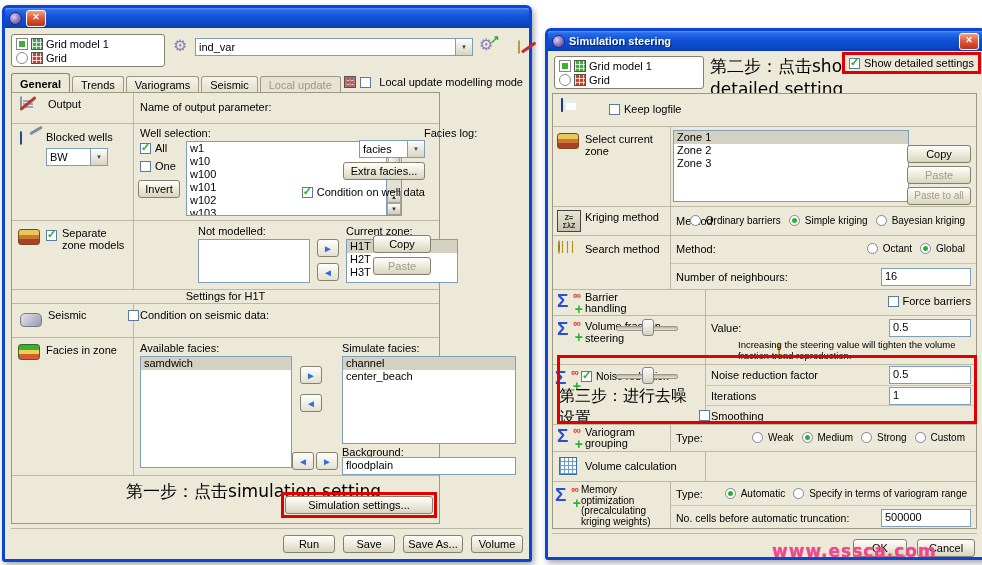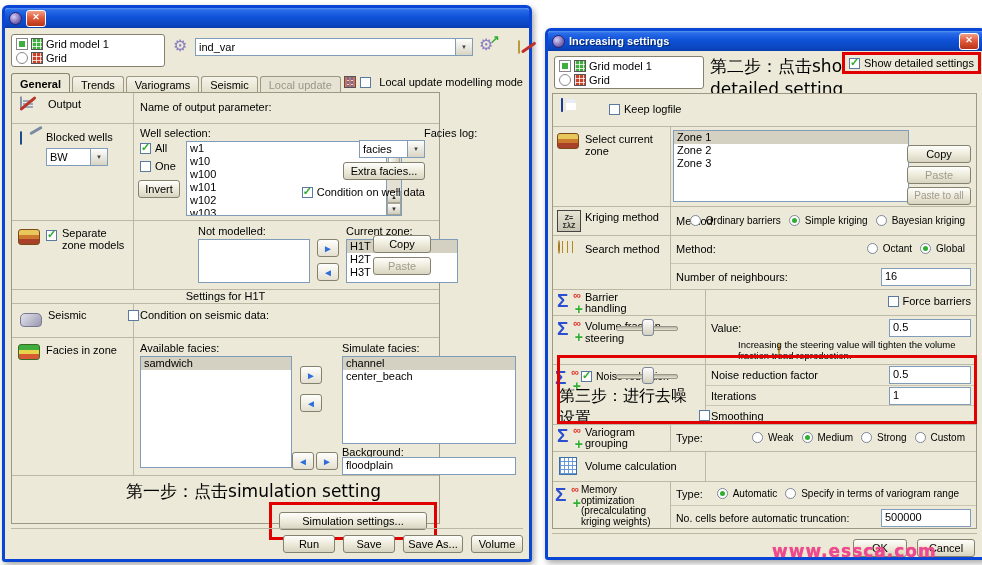--- a/index.html
+++ b/index.html
@@ -245,40 +245,40 @@
           </div>
           <div class="ab aL" style="left:158px;top:114px"></div>
           <div class="ab aR" style="left:182px;top:114px"></div>
           <span class="abs lbl" style="left:208px;top:108px">Background:</span>
           <div class="fld" style="left:208px;top:119px;width:166px">floodplain</div>
         </div>
       </div>
 
       <div class="row" style="height:48px;display:block">
         <span class="abs note cjk" style="right:58px;top:4px;white-space:nowrap">第一步：点击simulation setting</span>
-        <div class="abs redwrap" style="right:2px;top:26px;padding:7px">
+        <div class="abs redwrap" style="right:2px;top:16px;padding:1px">
           <div class="btn" style="position:static;width:148px">Simulation settings...</div>
         </div>
       </div>
     </div>
 
     
     <div class="abs" style="left:6px;top:500px;width:512px;border-top:1px solid #bcb8a6;padding-top:6px;display:flex;justify-content:flex-end;gap:8px">
       <div class="btn" style="position:static;width:52px">Run</div>
       <div class="btn" style="position:static;width:52px">Save</div>
       <div class="btn" style="position:static;width:60px">Save As...</div>
       <div class="btn" style="position:static;width:52px">Volume</div>
     </div>
   </div>
 </div>
 
 <div class="win" style="left:545px;top:28px;width:435px;height:526px">
   <div class="tb">
     <span class="appico"></span>
-    <span class="tt">Increasing settings</span>
+    <span class="tt">Simulation steering</span>
     <span class="closeb"></span>
   </div>
   <div class="body">
 
     <div class="abs" style="left:6px;top:5px;width:150px;height:33px;background:#fff;border:1px solid #84816f;border-radius:3px;padding:2px 4px;box-sizing:border-box">
       <div style="height:14px;display:flex;align-items:center;gap:3px">
         <span class="sqsel"></span>
         <span class="gico g-green"></span>
         <span class="lbl">Grid model 1</span>
       </div>
@@ -465,21 +465,21 @@
             </div>
           <span class="abs lbl" style="left:28px;top:3px;width:86px;white-space:normal;font-size:10px;line-height:10.5px">Memory optimization (precalculating kriging weights)</span>
         </div>
         <div class="cc">
           <div class="subln" style="height:23px">
             <span class="abs lbl" style="left:5px;top:6px">Type:</span>
             <div class="ro" style="right:5px;top:6px">
               <span class="rdo on"></span>
                 <b>Automatic</b>
               <span class="rdo"></span>
-                <b style="margin-right:12px">Specify in terms of variogram range</b>
+                <b style="margin-right:4px">Specify in terms of variogram range</b>
             </div>
           </div>
           <div class="subln" style="height:24px">
             <span class="abs lbl" style="left:5px;top:6px;font-size:10.5px">No. cells before automatic truncation:</span>
             <div class="fld" style="right:5px;top:3px;width:82px">500000</div>
           </div>
         </div>
       </div>
     </div>
 

